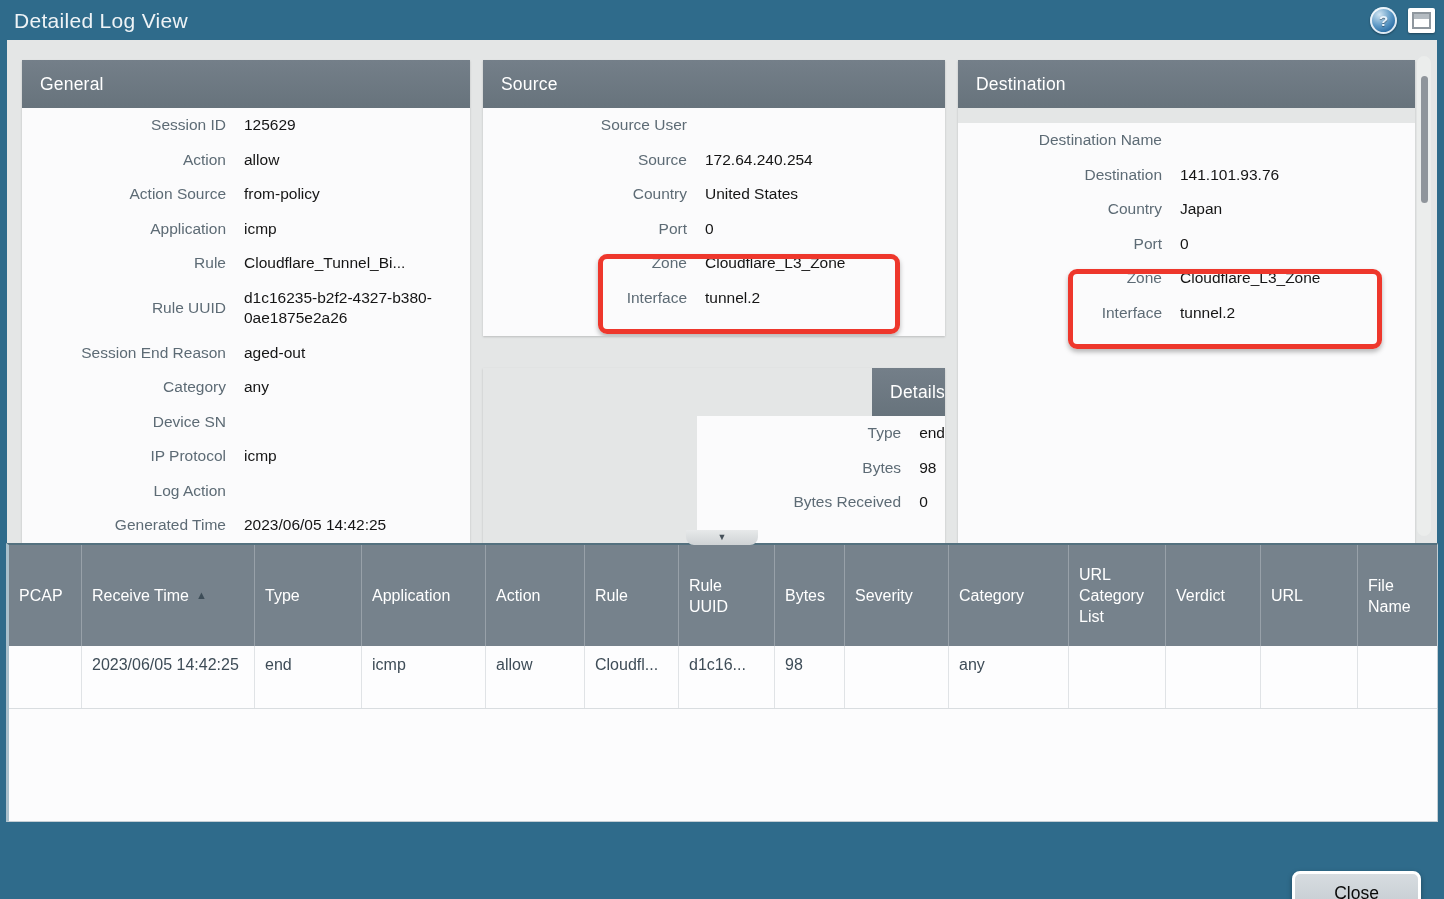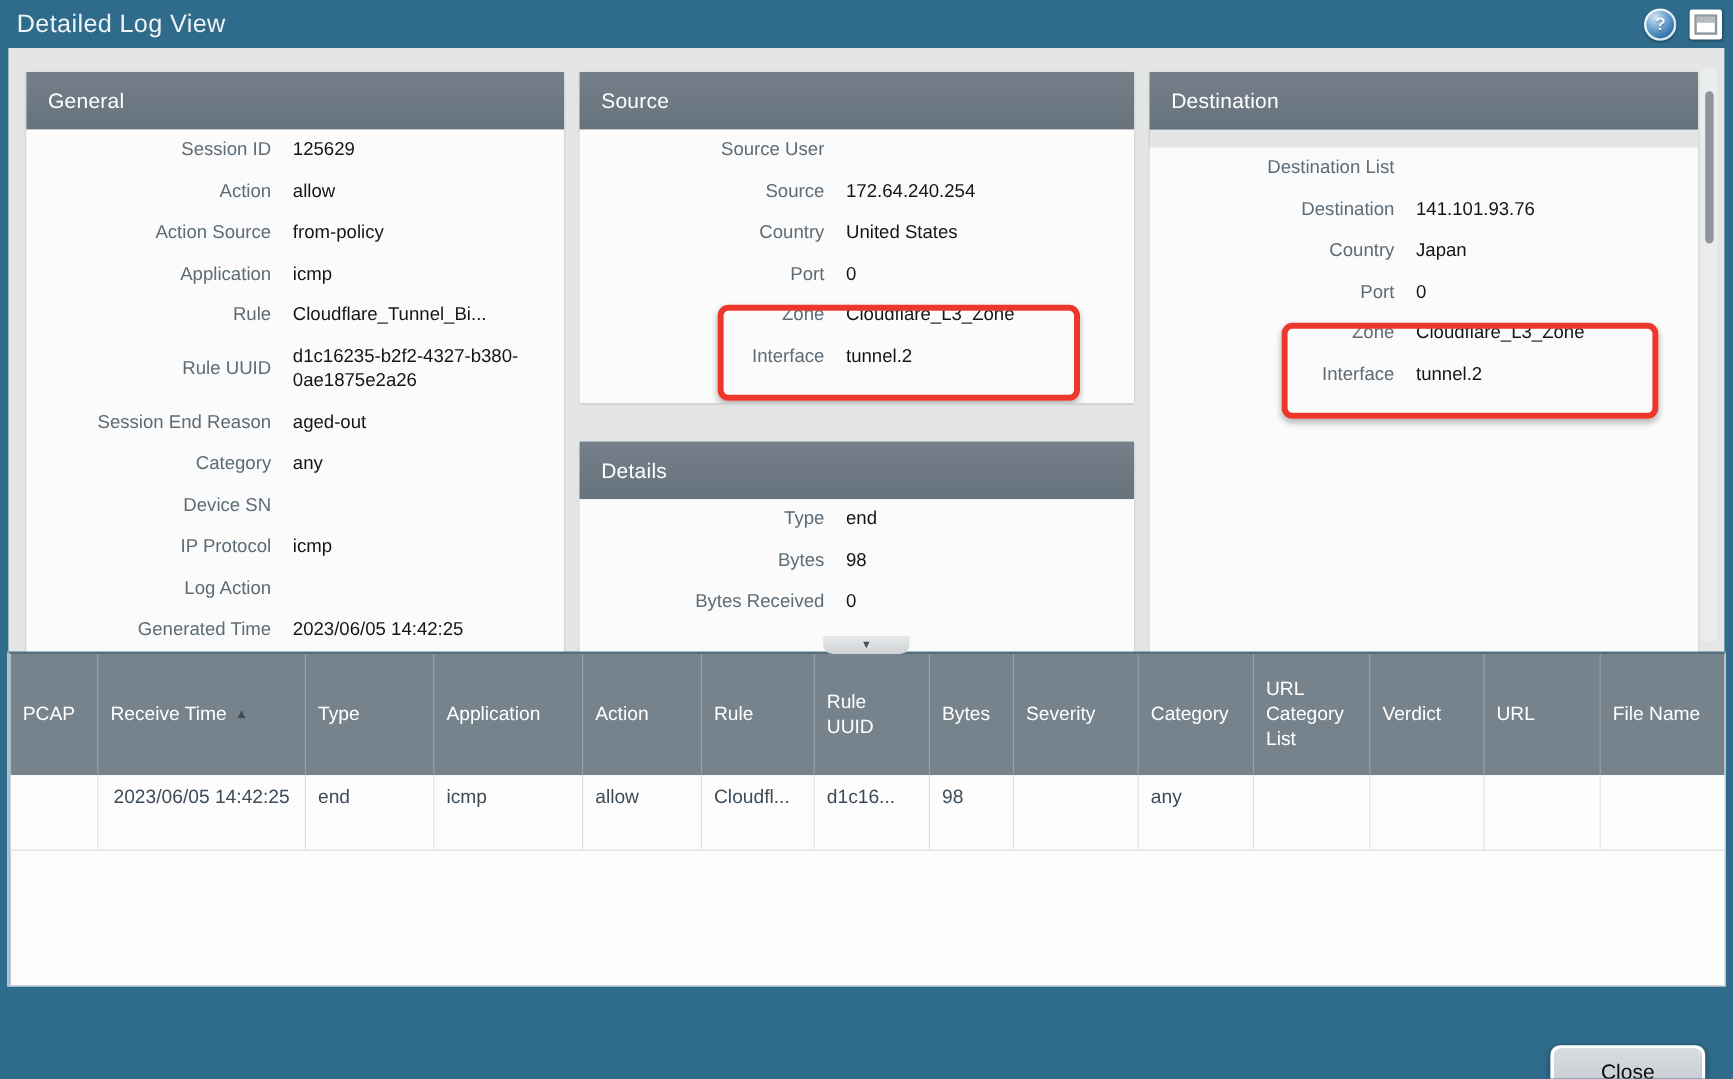--- a/index.html
+++ b/index.html
@@ -22,21 +22,21 @@
   
   .content { position:absolute; left:7px; top:40px; width:1430px; height:503px; background:#e4e6e6; }
 
   .panel { position:absolute; display:flex; flex-direction:column; box-shadow:0 1px 2px rgba(0,0,0,.18); }
   .panel-header { height:48px; flex:none; background:linear-gradient(#747f89,#67737c); color:#fff; font-size:17.5px;
     display:flex; align-items:center; padding-left:18px; letter-spacing:.2px; }
   .panel-body { flex:1; background:#fbfbfc; overflow:hidden; position:relative; }
 
   .panel-general { left:15px; top:20px; width:448px; height:483px; }
   .panel-source { left:476px; top:20px; width:462px; height:276px; }
-  .panel-details { left:476px; top:328px; width:462px; height:175px; }
+  .panel-details { left:476px; top:328px; width:462px; height:175px;align-items:flex-end; }
   .panel-destination { left:951px; top:20px; width:457px; height:483px;gap:15px; }
 
   .prow { display:flex; align-items:center; min-height:34.5px; }
   .prow.tall { min-height:55px; }
   .plabel { flex:none; width:204px; text-align:right; color:#5d6b75; font-size:15.5px; }
   .pvalue { margin-left:18px; color:#151515; font-size:15.5px; line-height:20px; max-width:218px; }
 
   .red-box { position:absolute; border:5px solid #ee372c; border-radius:9px; box-shadow:0 3px 5px rgba(0,0,0,.28); pointer-events:none; }
   .red-box.src { left:115px; top:146px; width:302px; height:80px; }
   .red-box.dst { left:110px; top:146px; width:314px; height:80px; }
@@ -55,22 +55,22 @@
     border-top:2px solid #54717f; border-left:3px solid #a9c0cc; border-right:1px solid #c4ced4; border-bottom:1px solid #c4ced4; z-index:4; }
   .thead { display:flex; height:101px; background:#76828c; }
   .th { flex:none; display:flex; align-items:center; padding:6px 10px; color:#fff; font-size:16px; line-height:21px;
     border-left:1px solid #98a1a9; cursor:pointer; }
   .th:first-child { border-left:none; }
   .sort-icon { color:#3d4d58; font-size:11px; margin-left:7px; }
   .trow { display:flex; background:#fdfdfe; border-bottom:1px solid #d9dde0; cursor:pointer; }
   .td { flex:none; padding:8px 10px; color:#3e4c57; font-size:16px; line-height:21px; border-left:1px solid #e0e3e6; min-height:62px; }
   .td:first-child { border-left:none; }
 
-  .c0{width:72px;} .c1{width:173px;text-align:center;} .c2{width:107px;} .c3{width:124px;} .c4{width:99px;} .c5{width:94px;} .c6{width:96px;}
-  .c7{width:70px;} .c8{width:104px;} .c9{width:96px;} .c10{width:97px;} .c11{width:95px;text-align:right;} .c12{width:97px;} .c13{flex:1;}
+  .c0{width:72px;} .c1{width:173px;} .c2{width:107px;} .c3{width:124px;} .c4{width:99px;} .c5{width:94px;} .c6{width:96px;}
+  .c7{width:70px;} .c8{width:104px;} .c9{width:96px;} .c10{width:97px;margin-left:24px;} .c11{width:95px;text-align:right;} .c12{width:97px;} .c13{flex:1;}
 
   
   .close-btn { position:absolute; left:1292px; top:871px; width:129px; height:45px; border:3px solid #fff; border-radius:8px;
     background:linear-gradient(#d7dce0,#c3cad0); font-family:"Liberation Sans", sans-serif; font-size:17.5px; color:#0a0a0a;
     box-shadow:0 2px 5px rgba(0,0,0,.35); cursor:pointer; }
 </style>
 </head>
 <body>
 
 <div class="dialog">
@@ -191,21 +191,21 @@
             <span class="plabel">Bytes Received</span>
             <span class="pvalue">0</span>
           </div>
       </div>
     </section>
 
     <section class="panel panel-destination">
       <div class="panel-header">Destination</div>
       <div class="panel-body">
         <div class="prow">
-            <span class="plabel">Destination List</span>
+            <span class="plabel">Destination Name</span>
             <span class="pvalue"></span>
           </div>
         <div class="prow">
             <span class="plabel">Destination</span>
             <span class="pvalue">141.101.93.76</span>
           </div>
         <div class="prow">
             <span class="plabel">Country</span>
             <span class="pvalue">Japan</span>
           </div>

